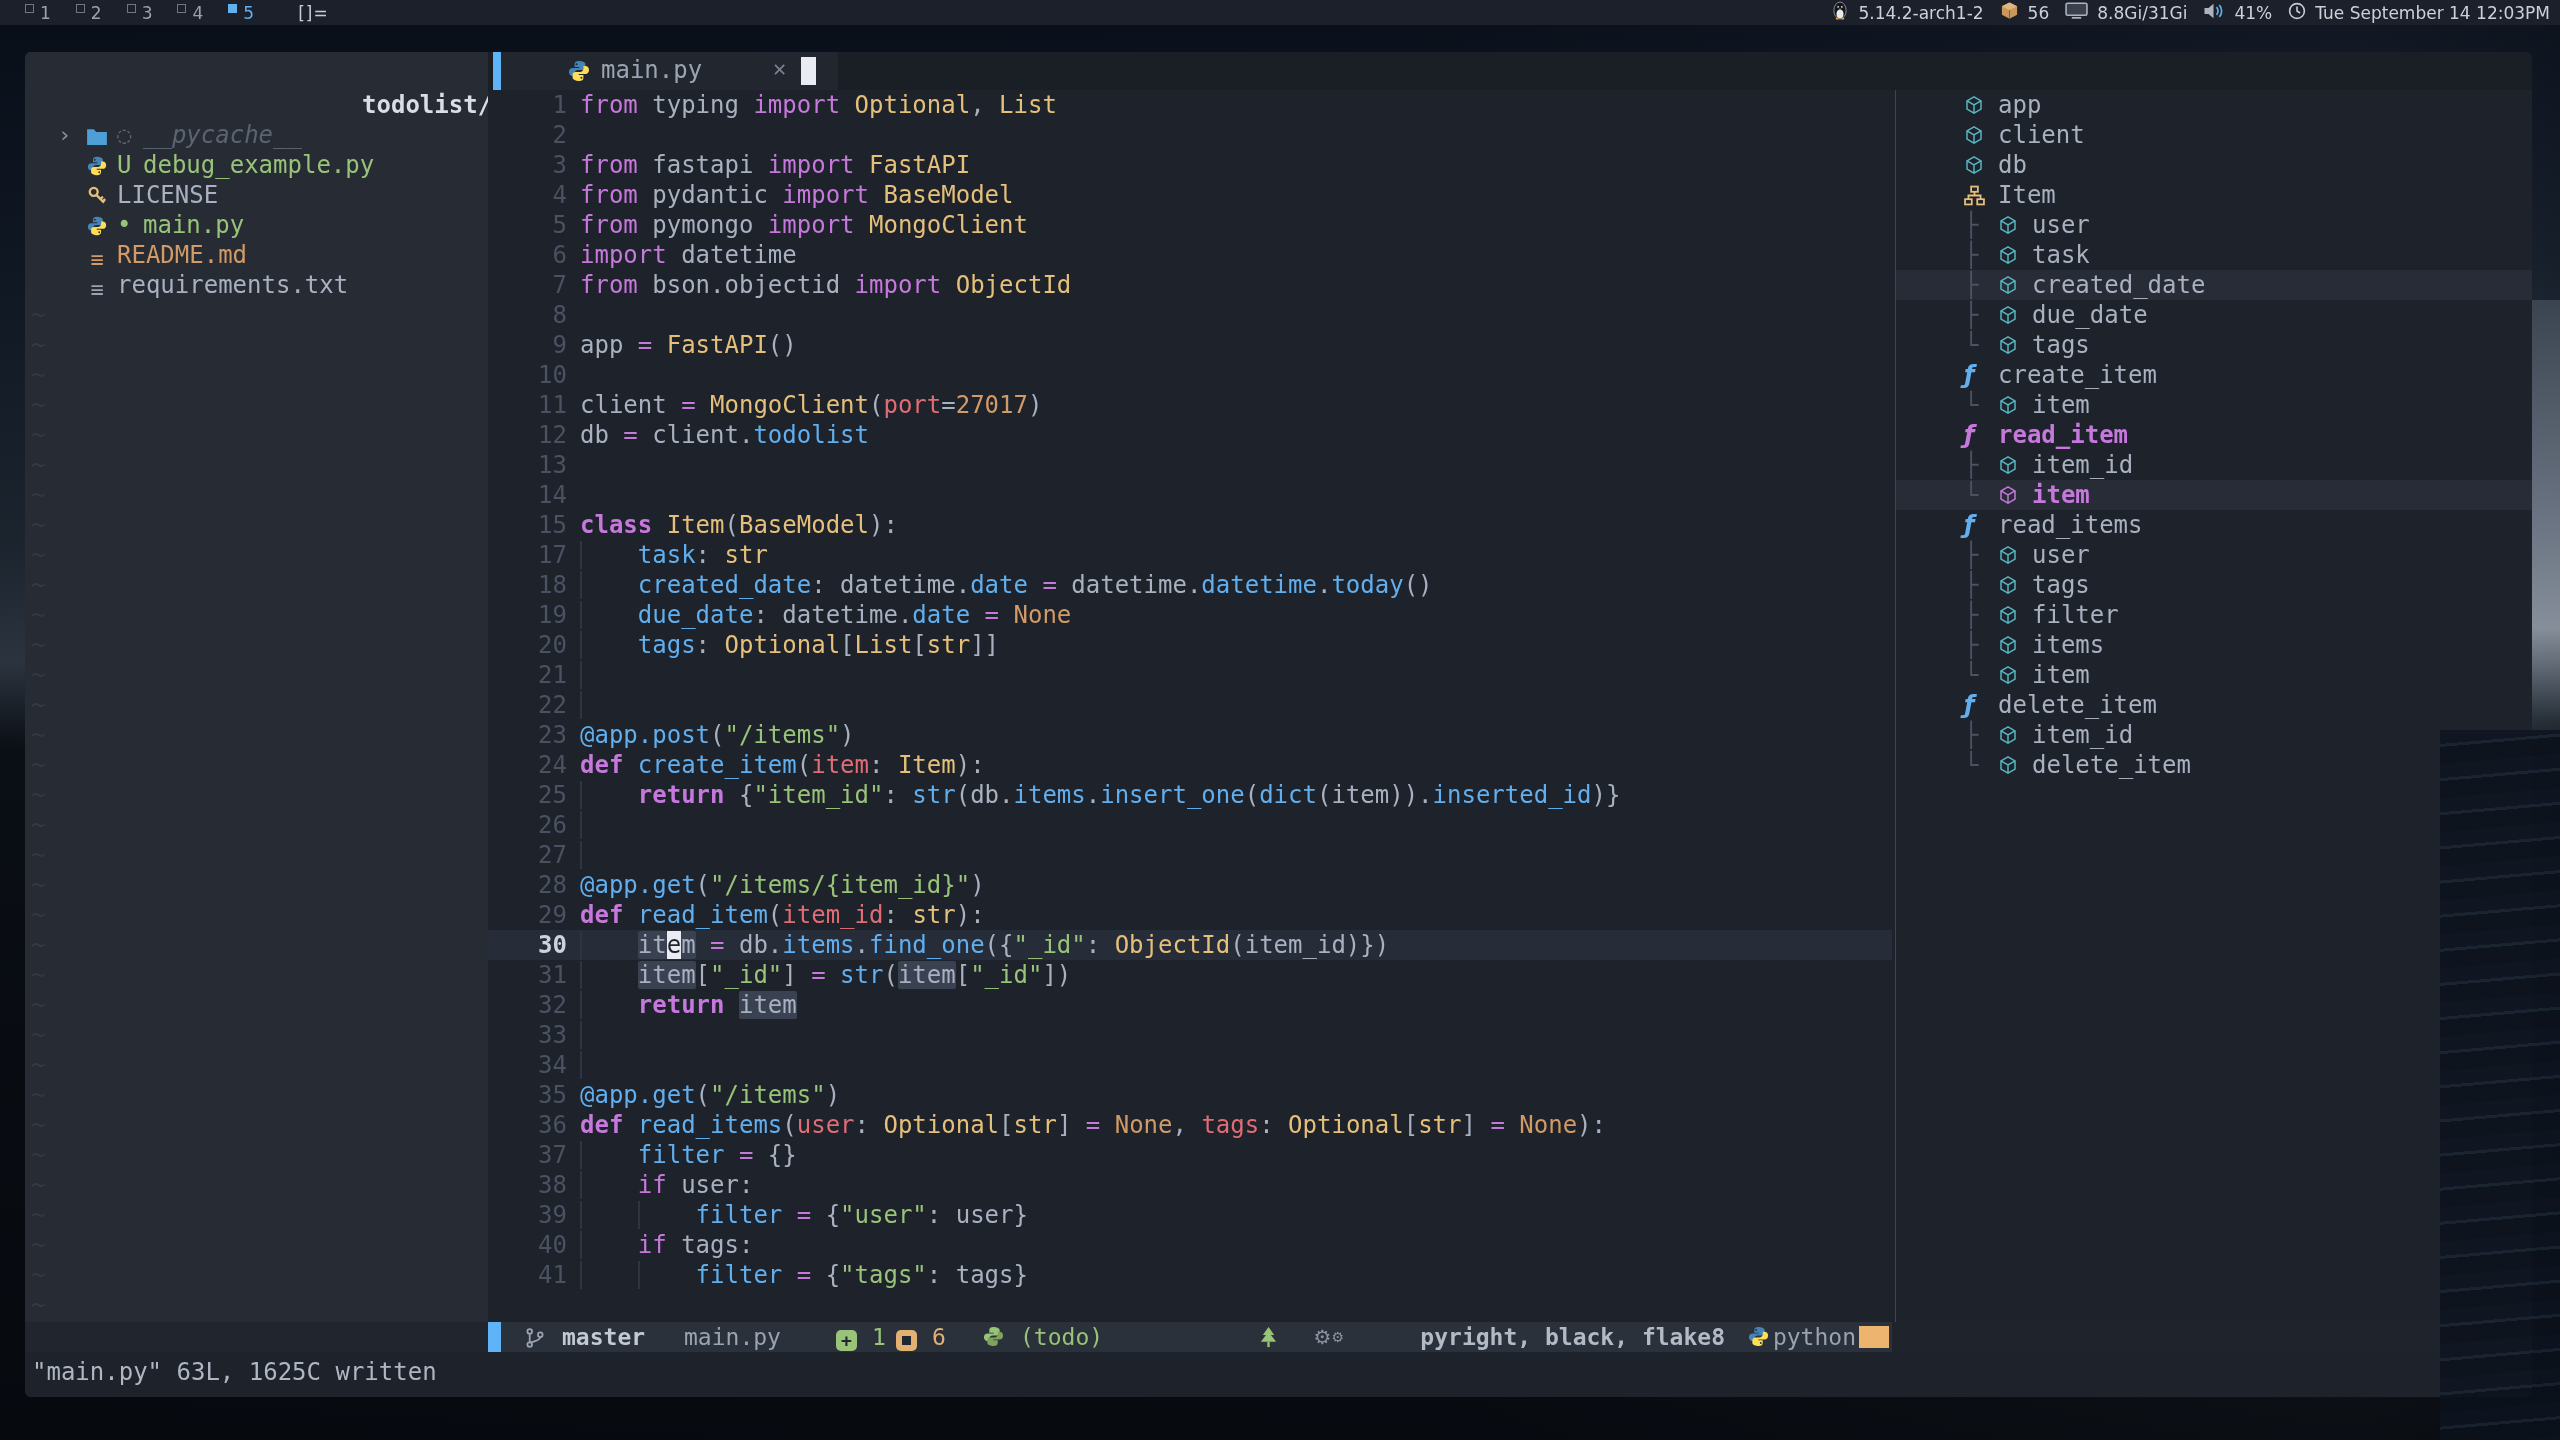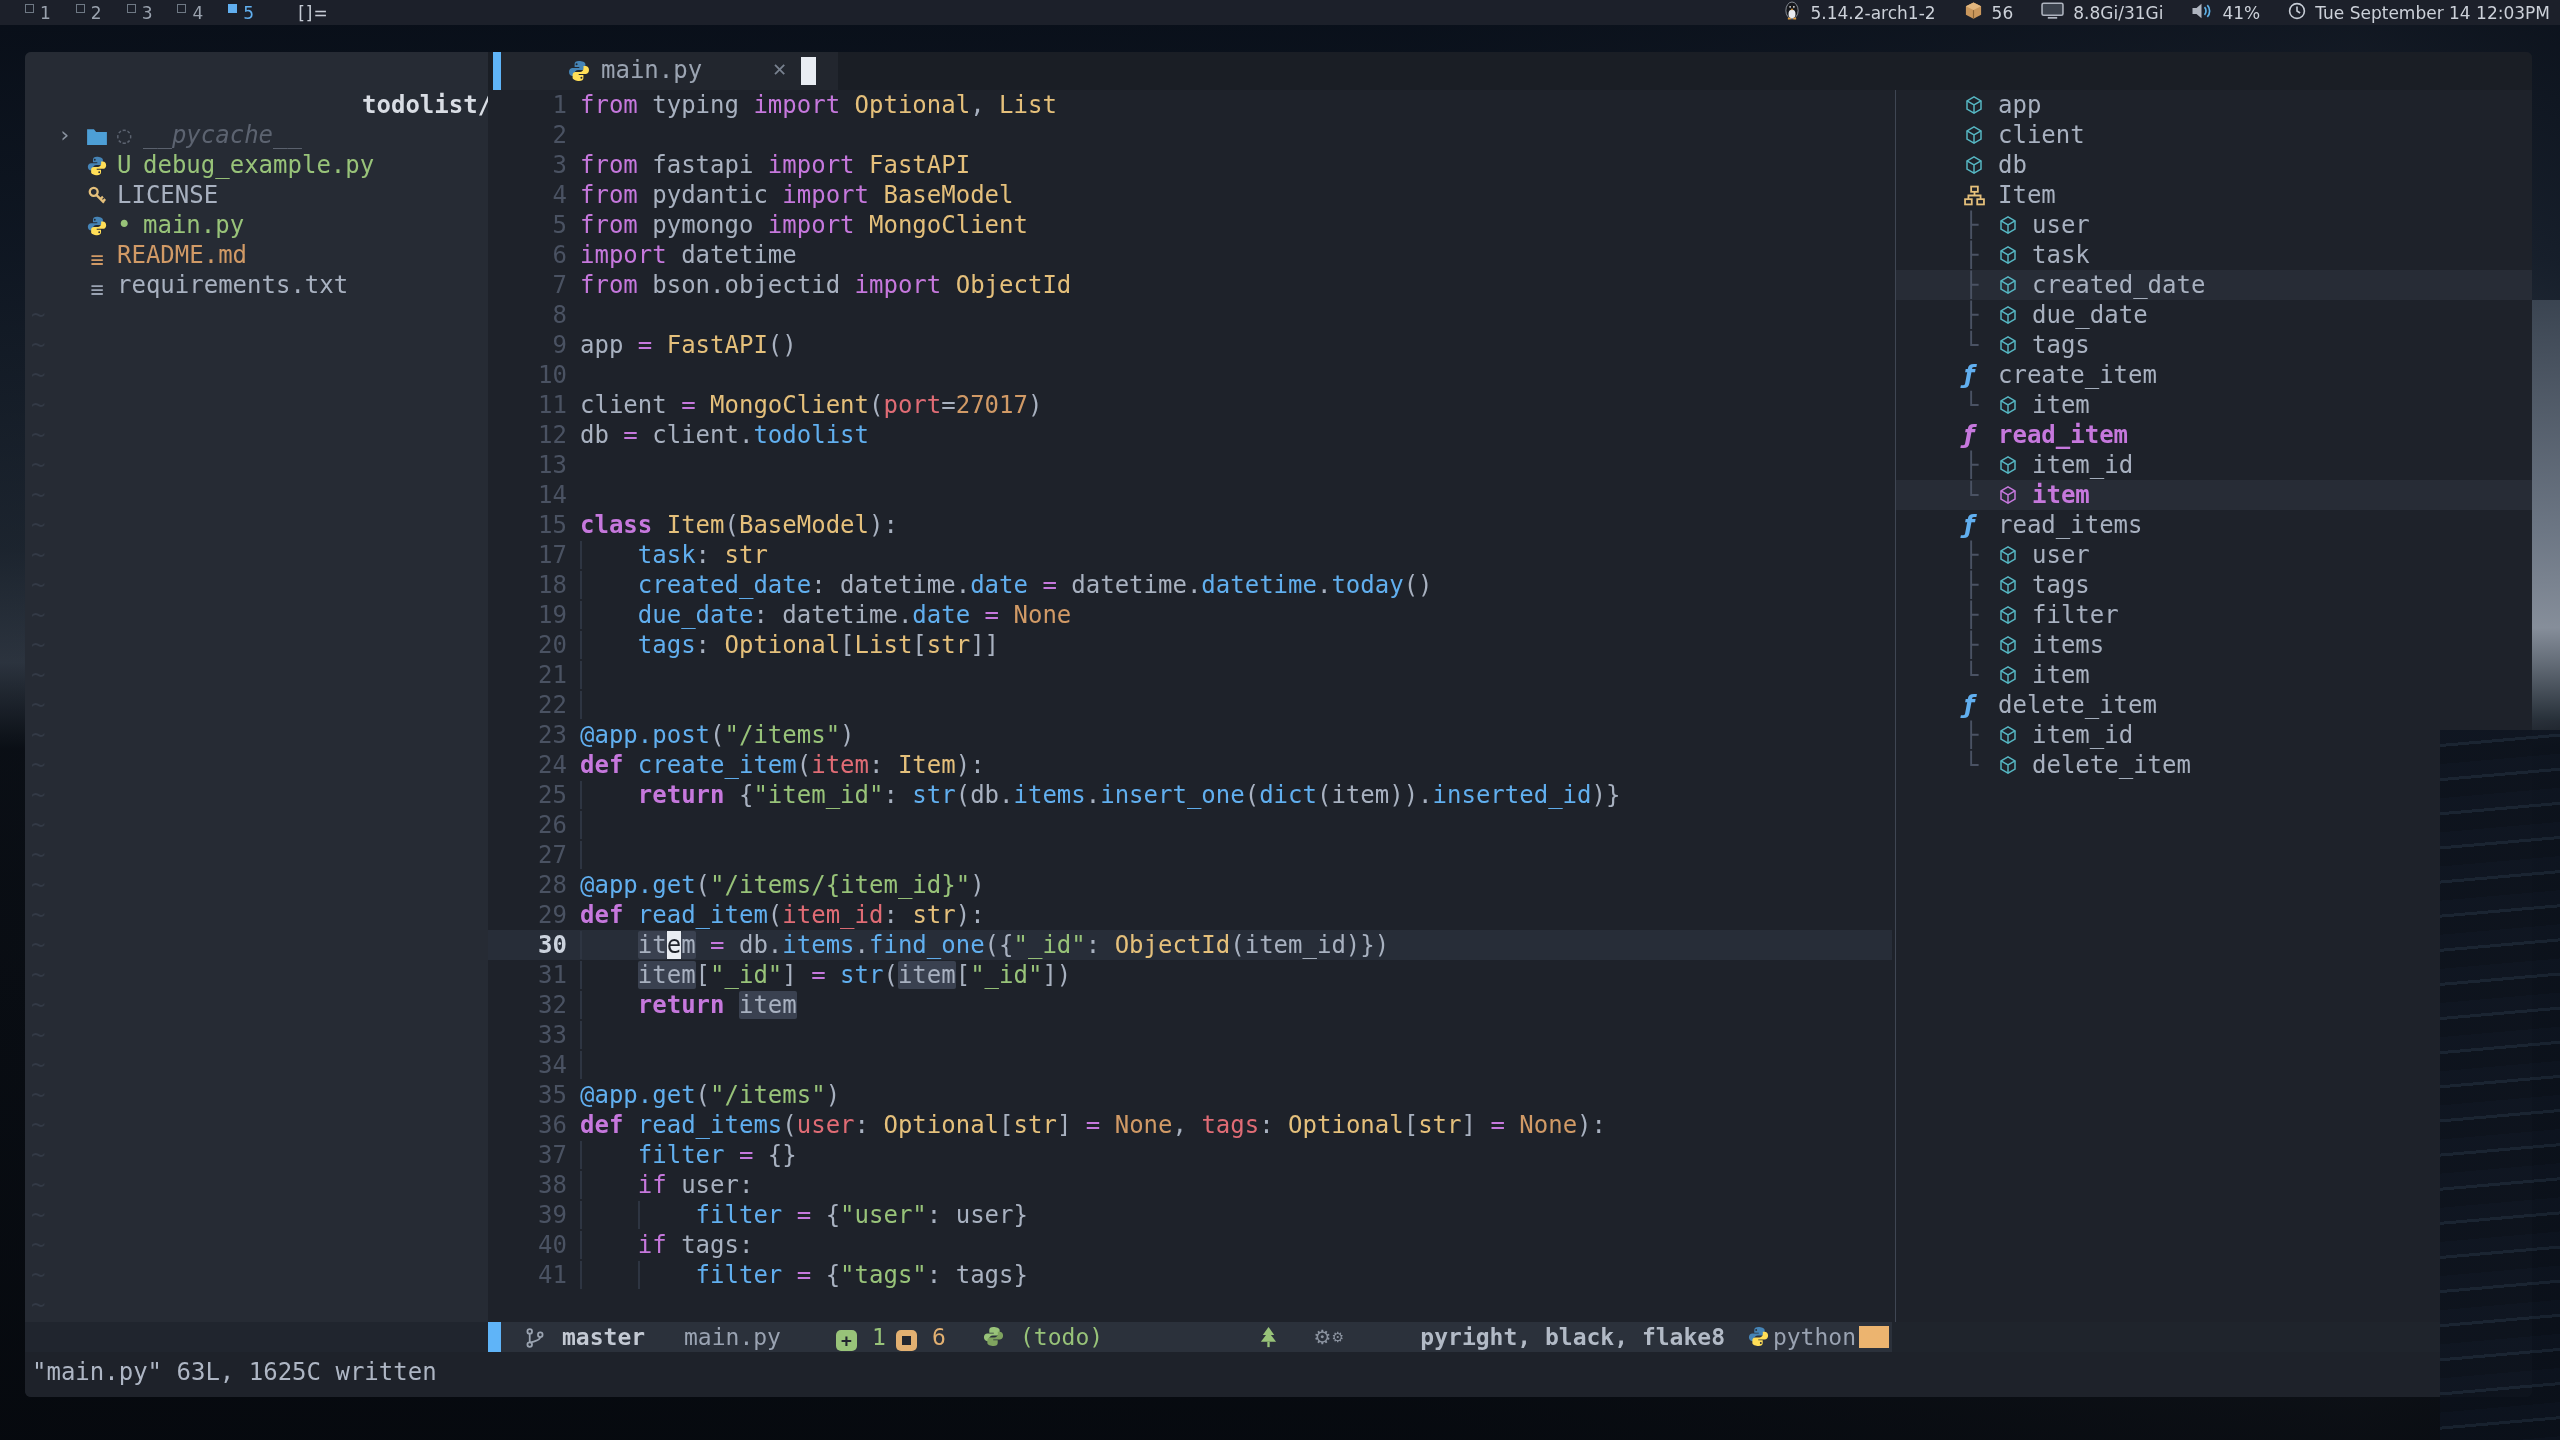--- a/index.html
+++ b/index.html
@@ -16,21 +16,21 @@
     background:repeating-linear-gradient(175deg,#0d1420 0 14px,#1a2533 14px 17px,#0b111b 17px 34px);opacity:.85;}
 
   
   .topbar{position:absolute;left:0;top:0;width:2560px;height:25px;background:#1c202a;z-index:30;
     display:flex;align-items:center;font-family:"DejaVu Sans",sans-serif;font-size:17px;color:#9aa2ae;}
   .ws{position:relative;margin-left:38px;padding-left:2px;cursor:default;}
   .ws::before{content:"";position:absolute;left:-13px;top:1px;width:7px;height:7px;border:1.5px solid #6e7884;}
   .ws.active{color:#61afef;}
   .ws.active::before{border-color:#61afef;background:#61afef;}
   .layout-ind{margin-left:44px;color:#c6ccd5;letter-spacing:1px;}
-  .bar-right{margin-left:auto;display:flex;gap:28px;margin-right:10px;color:#ccd1d9;}
+  .bar-right{margin-left:auto;display:flex;gap:16px;margin-right:10px;color:#ccd1d9;}
   .bar-mod{display:flex;align-items:center;gap:9px;}
   .bar-mod svg, .bar-mod .mi{flex:0 0 auto;}
 
   
   .term{position:absolute;left:25px;top:52px;width:2507px;height:1345px;background:#1e222a;border-radius:6px;overflow:hidden;}
 
   
   .tabline{position:absolute;left:463px;top:0;width:2044px;height:38px;background:#1a1e25;}
   .tab-active{position:absolute;left:468px;top:0;width:345px;height:38px;background:#22262e;}
   .tab-indicator{position:absolute;left:468px;top:0;width:8px;height:38px;background:#5fb4f8;}

